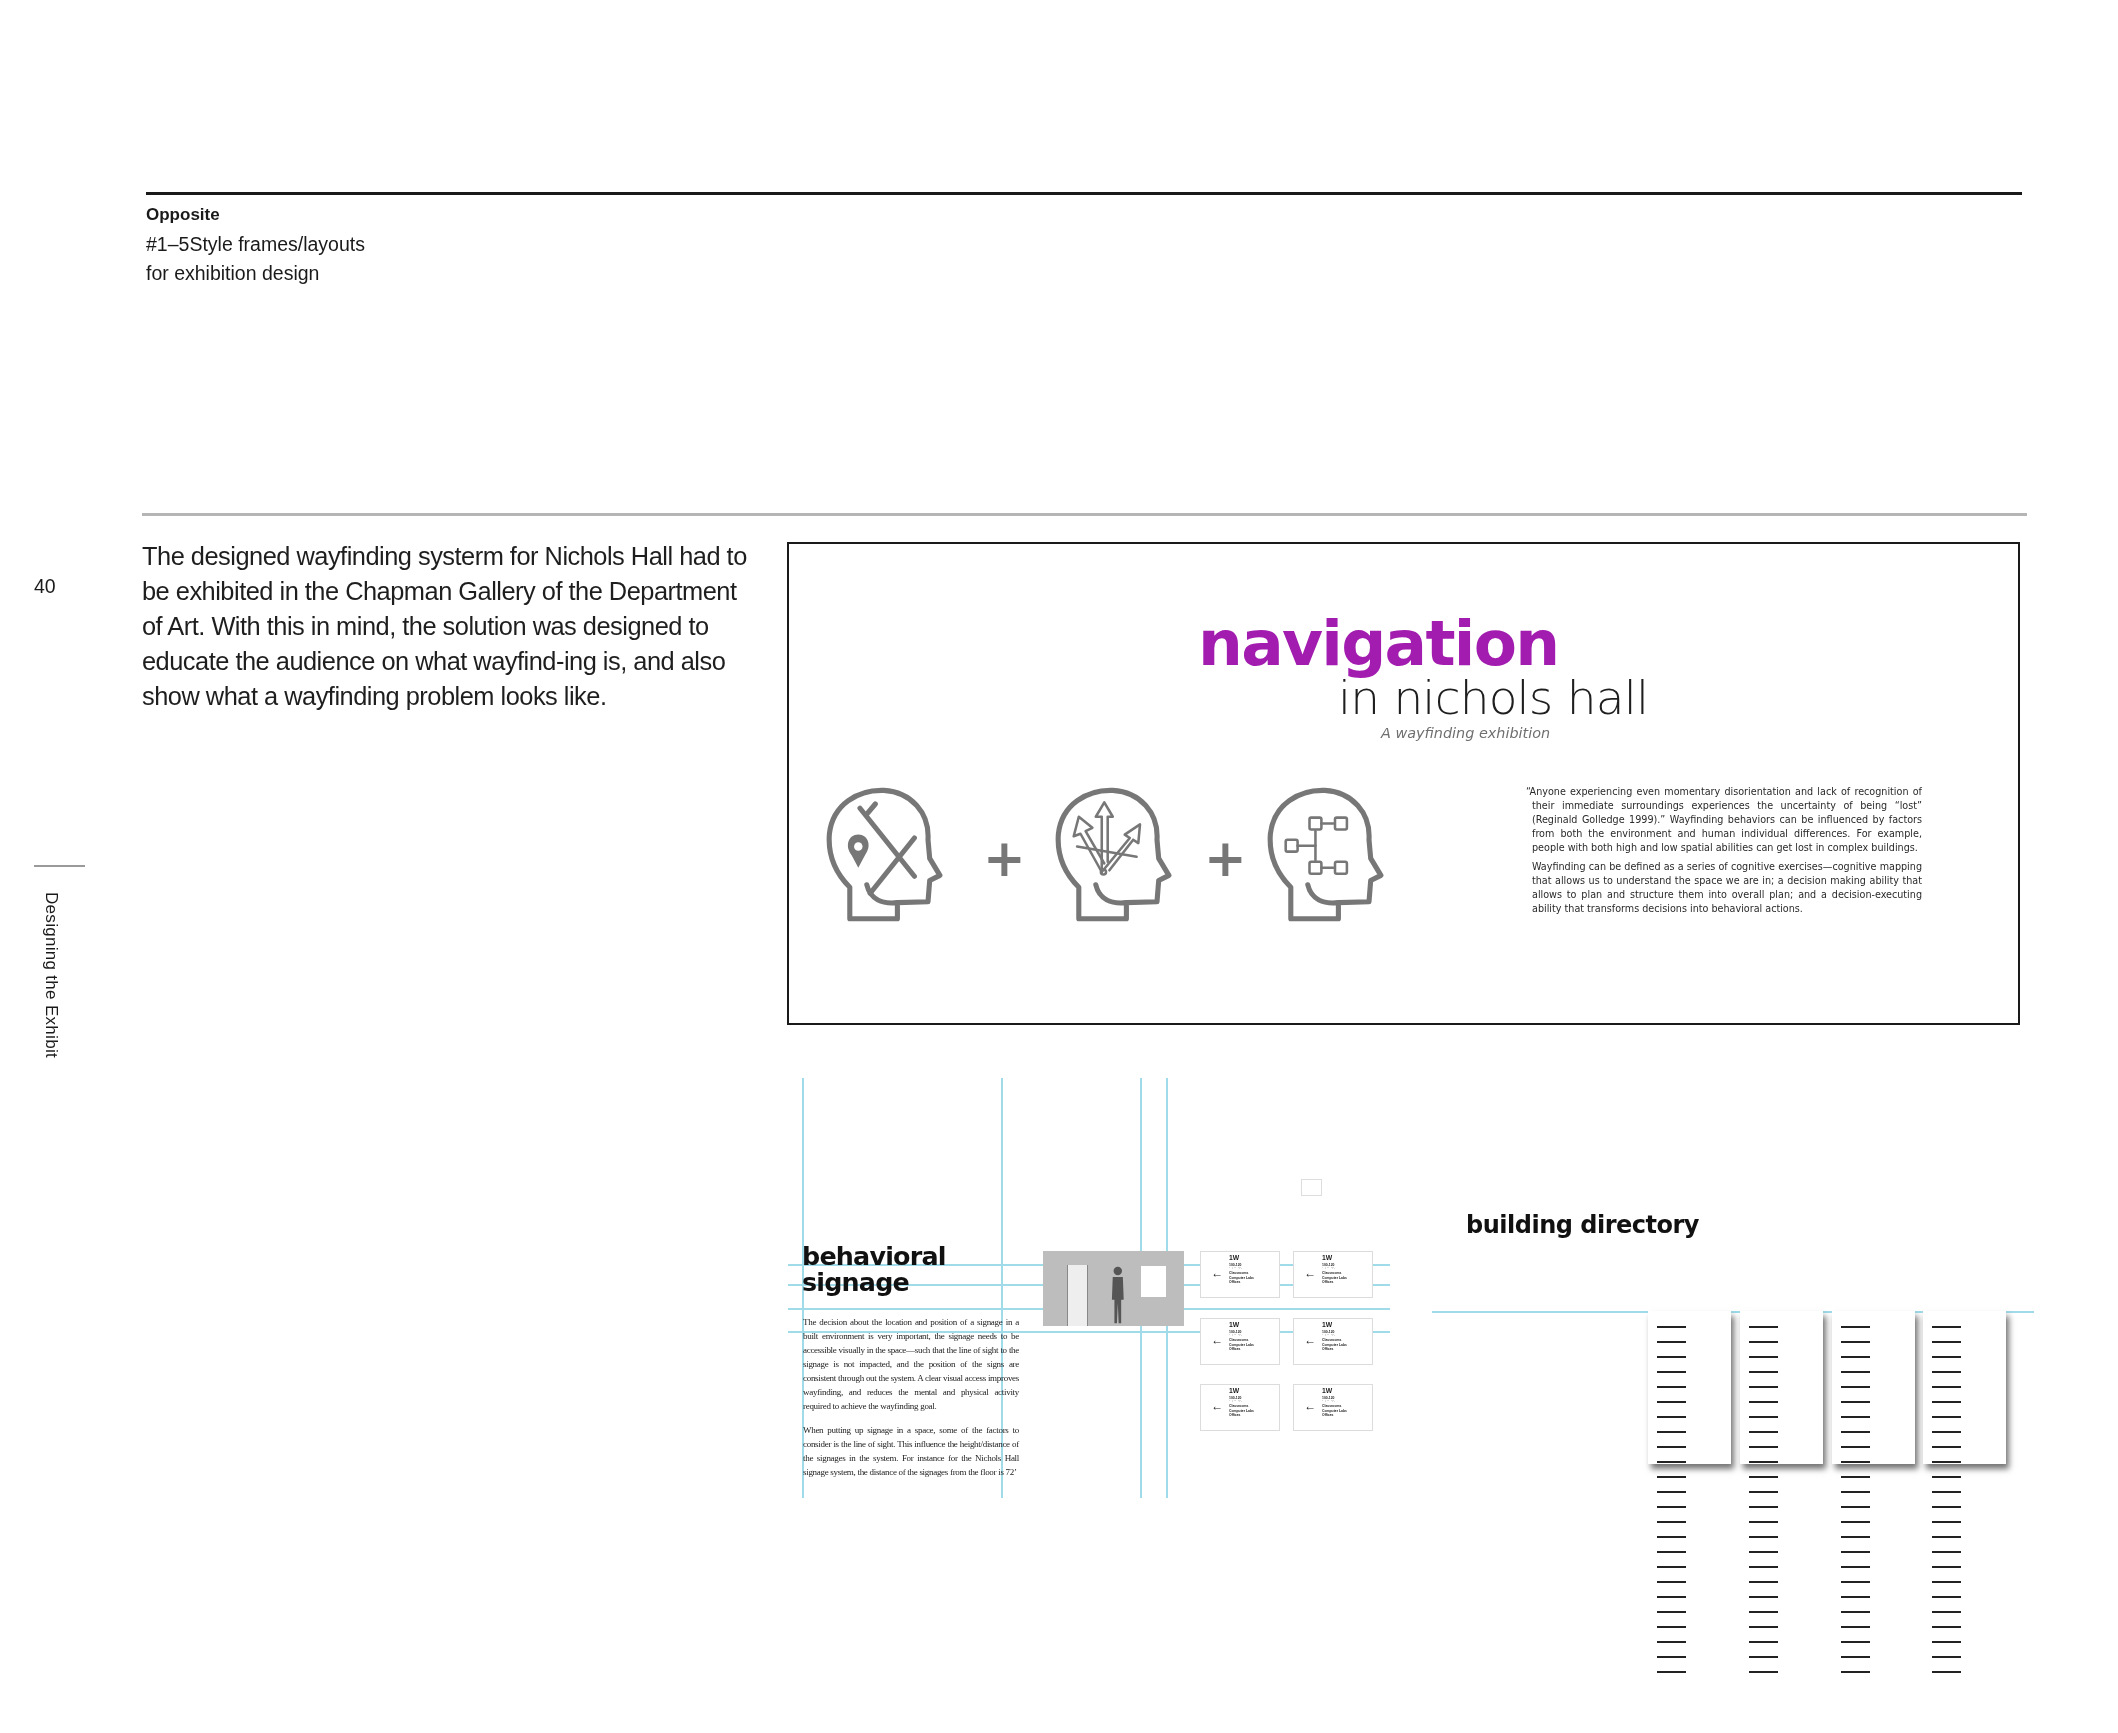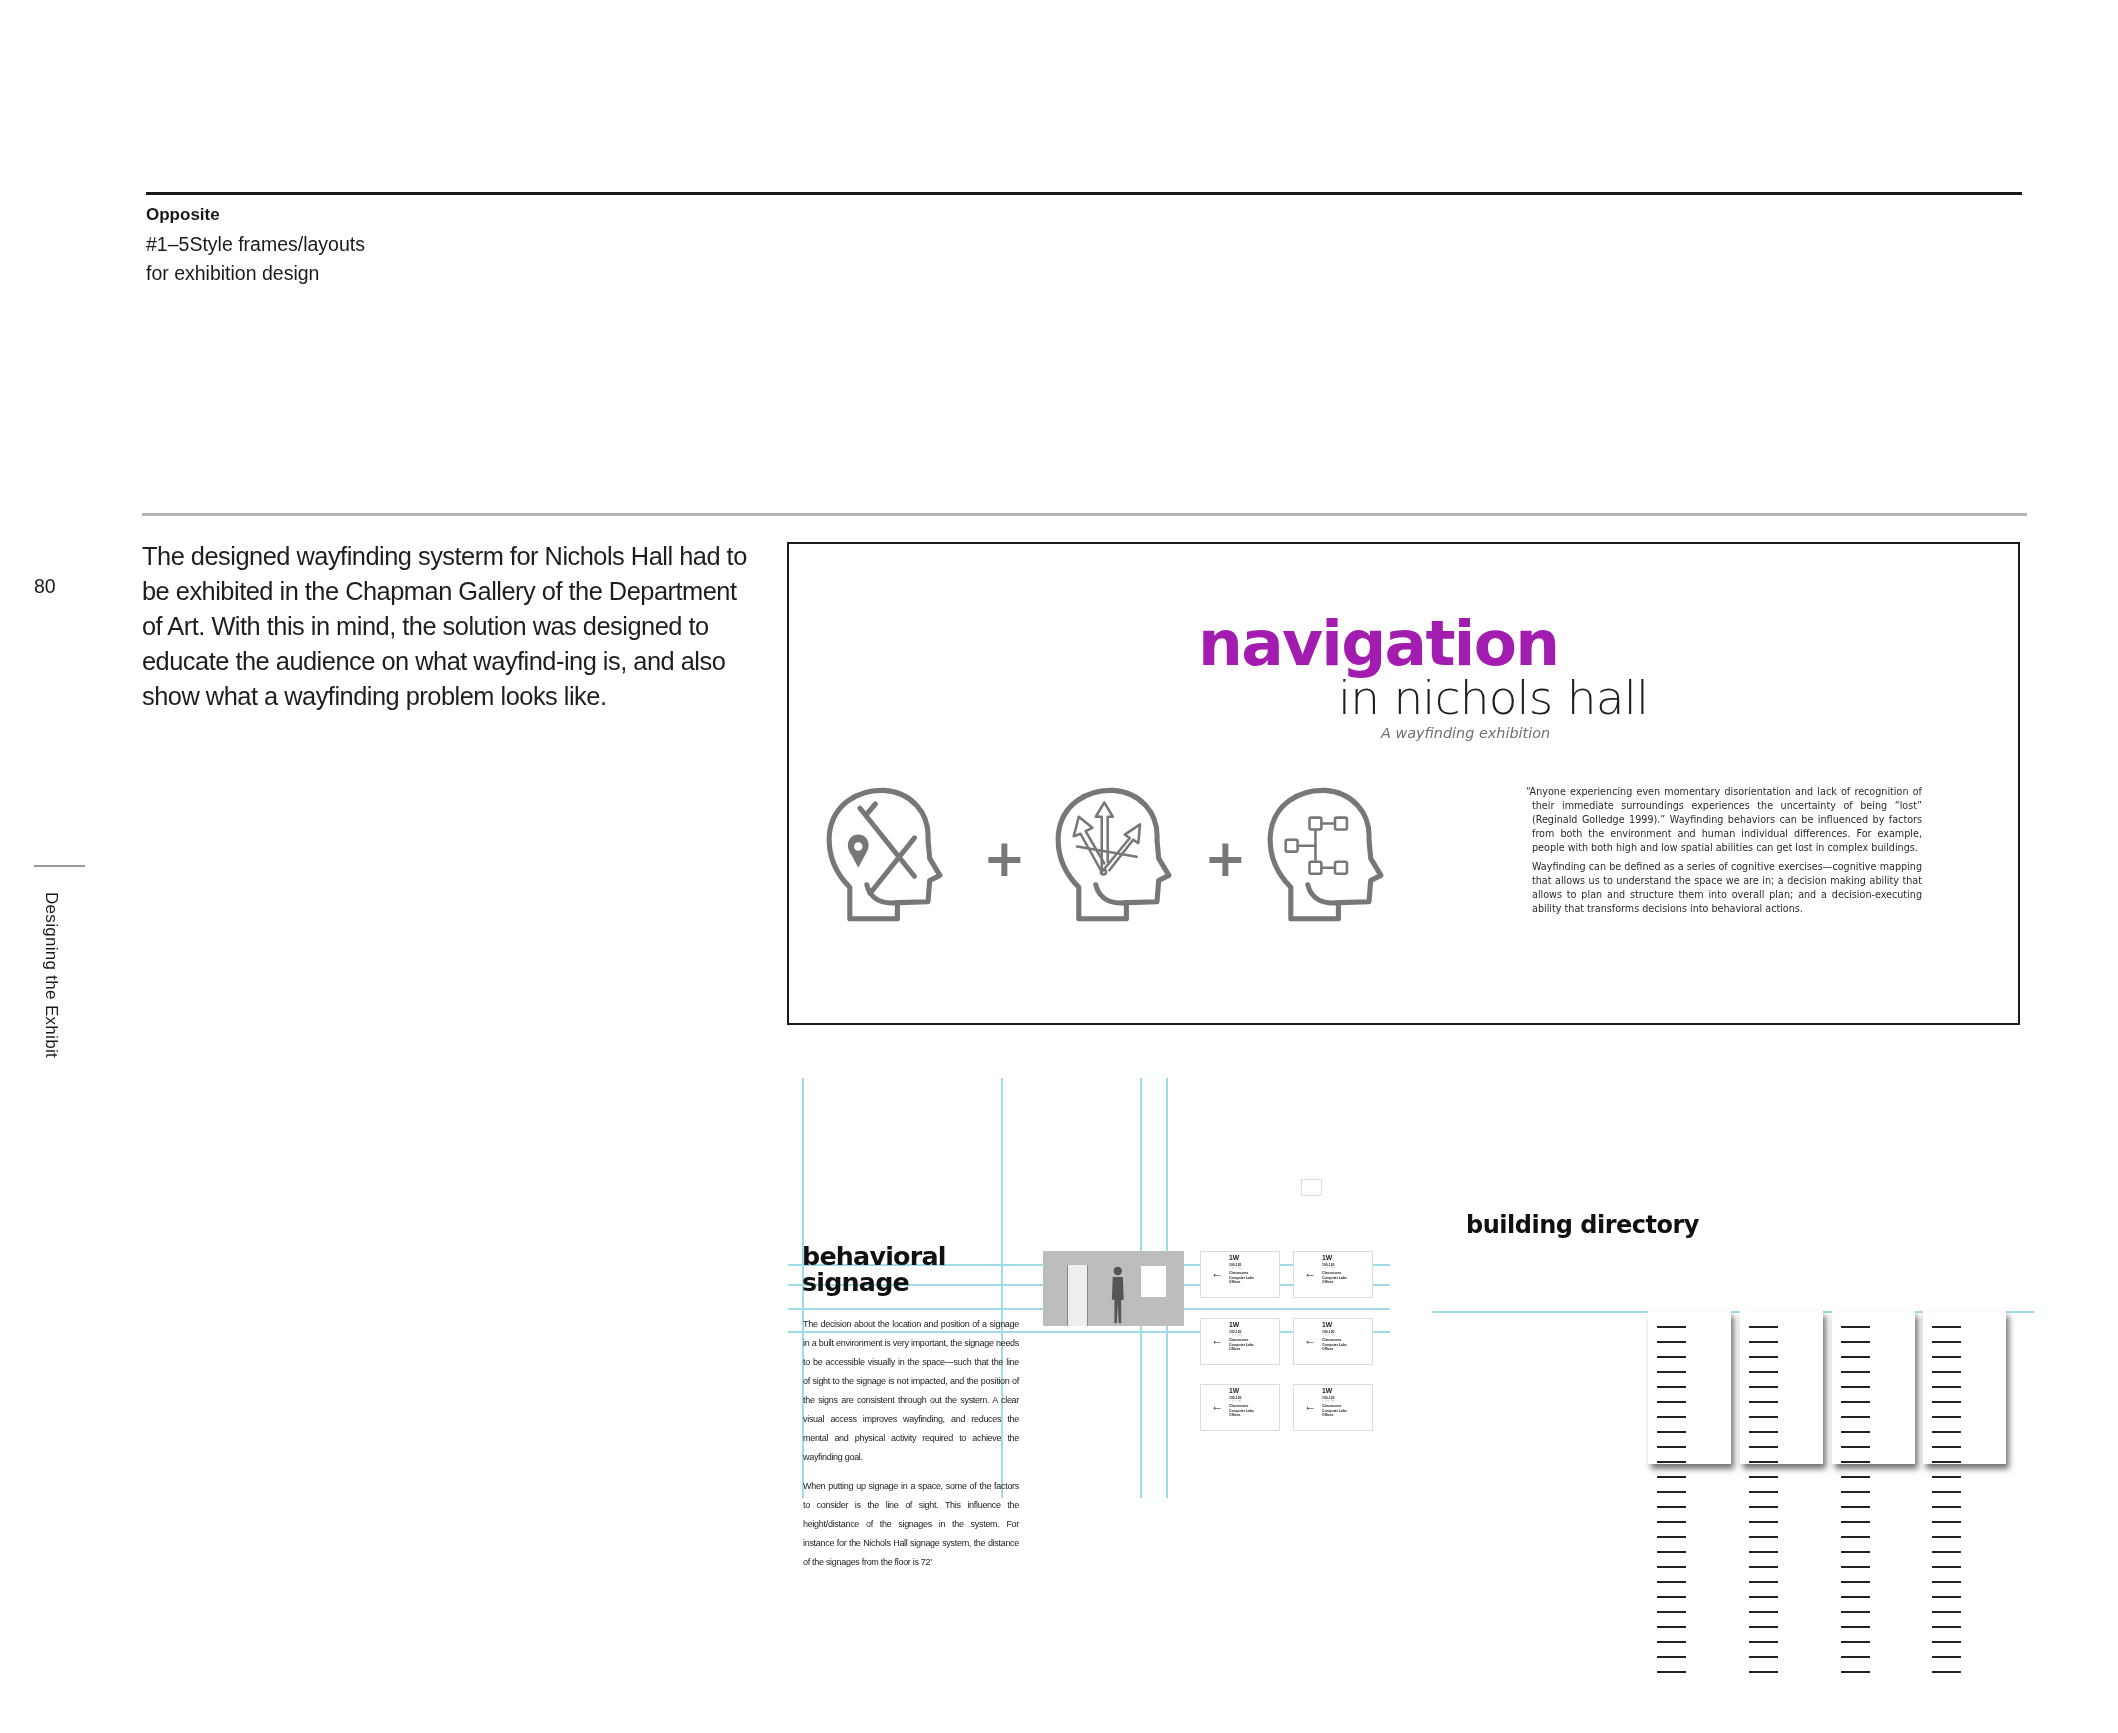--- a/index.html
+++ b/index.html
@@ -63,23 +63,23 @@
 
     
     .guide-v { position: absolute; width: 1.7px; background: #9fdbe9; }
     .guide-h { position: absolute; height: 1.7px; background: #9fdbe9; }
 
     .dir-title {
       left: 802px; top: 1243px; font-size: 25.4px; font-weight: 900; line-height: 26px;
       font-family: "DejaVu Sans", sans-serif; letter-spacing: -0.8px; color: #111;
     }
     .dir-body {
-      left: 803px; top: 1315px; width: 216px; font-size: 9px; line-height: 19px;
+      left: 803px; top: 1315px; width: 216px; font-size: 9px; line-height: 14px;
       text-align: justify; color: #222;
-      font-family: Liberation Sans, sans-serif; letter-spacing: -0.3px;
+      font-family: Liberation Serif, serif; letter-spacing: -0.3px;
     }
     .dir-body p { margin: 0 0 10.2px 0; }
 
     .elevation { left: 1043px; top: 1251px; width: 141px; height: 75px; background: #bdbdbd; }
     .door { position: absolute; left: 24px; top: 13.6px; width: 18.6px; height: 61px; background: #eeeeee; border-left: 1.7px solid #888; border-right: 1.7px solid #888; }
     .person { position: absolute; left: 68px; top: 15.3px; }
     .mini-sign { position: absolute; left: 98px; top: 15.3px; width: 25.4px; height: 30.5px; background: #fff; }
 
     .sign-card {
       position: absolute; width: 80px; height: 47px; background: #fff;
@@ -109,21 +109,21 @@
 <body>
 
 <div class="abs rule-top"></div>
 <div class="abs caption">
   <div class="title">Opposite</div>
   <div class="line">#1–5Style frames/layouts</div>
   <div class="line" style="margin-top:-5.1px">for exhibition design</div>
 </div>
 <div class="abs rule-mid"></div>
 
-<div class="abs page-number">80</div>
+<div class="abs page-number">40</div>
 <div class="abs rule-side"></div>
 <div class="abs side-label">Designing the Exhibit</div>
 
 <div class="abs intro">The designed wayfinding systerm for Nichols Hall had to be exhibited in the Chapman Gallery of the Department of Art. With this in mind, the solution was designed to educate the audience on what wayfind-ing is, and also show what a wayfinding problem looks like.</div>
 
 <div class="abs nav-frame"></div>
 <div class="abs nav-title">navigation</div>
 <div class="abs nav-sub">in nichols hall</div>
 <div class="abs nav-tag">A wayfinding exhibition</div>
 

